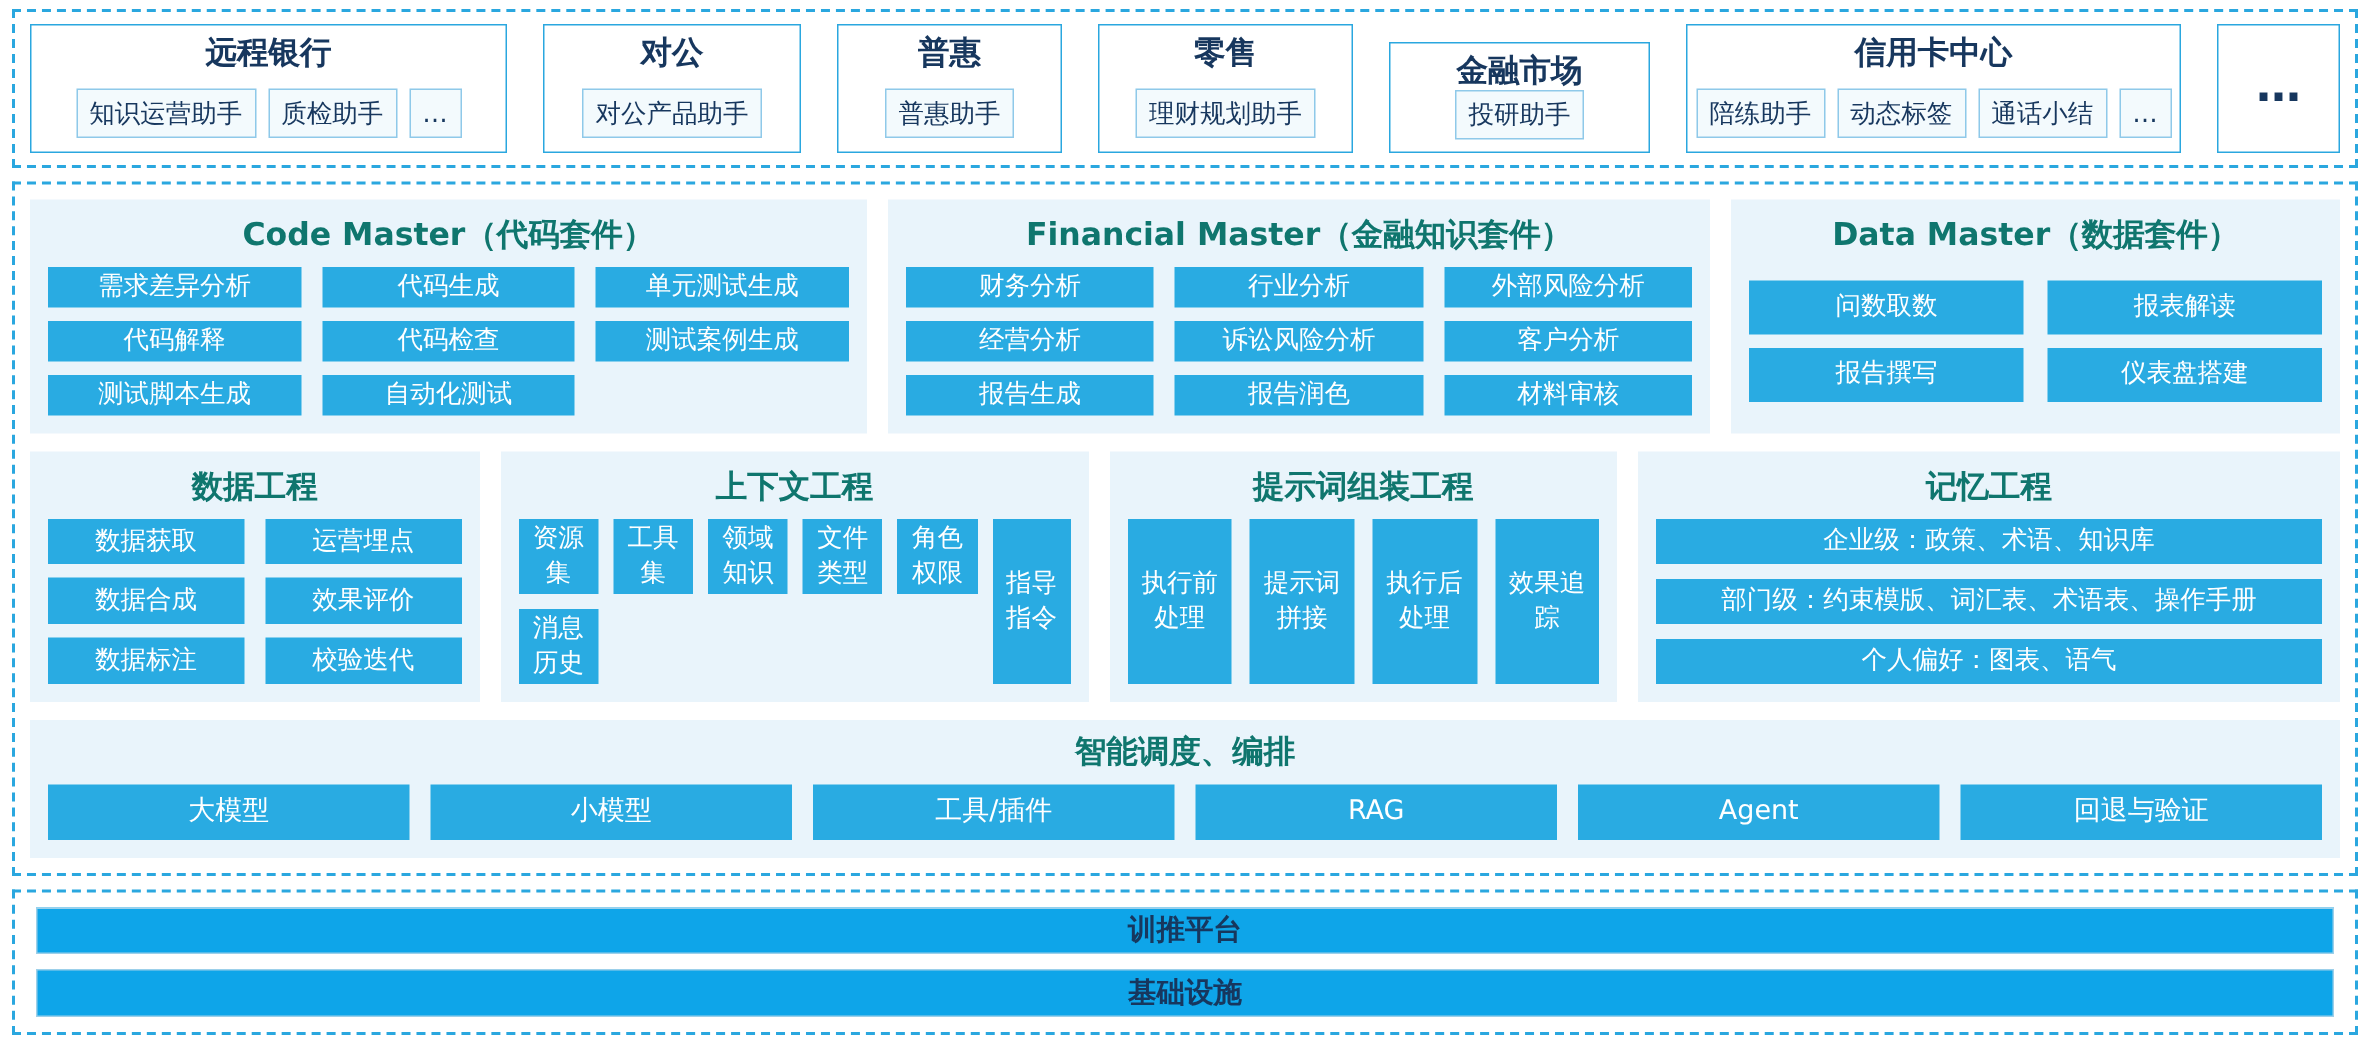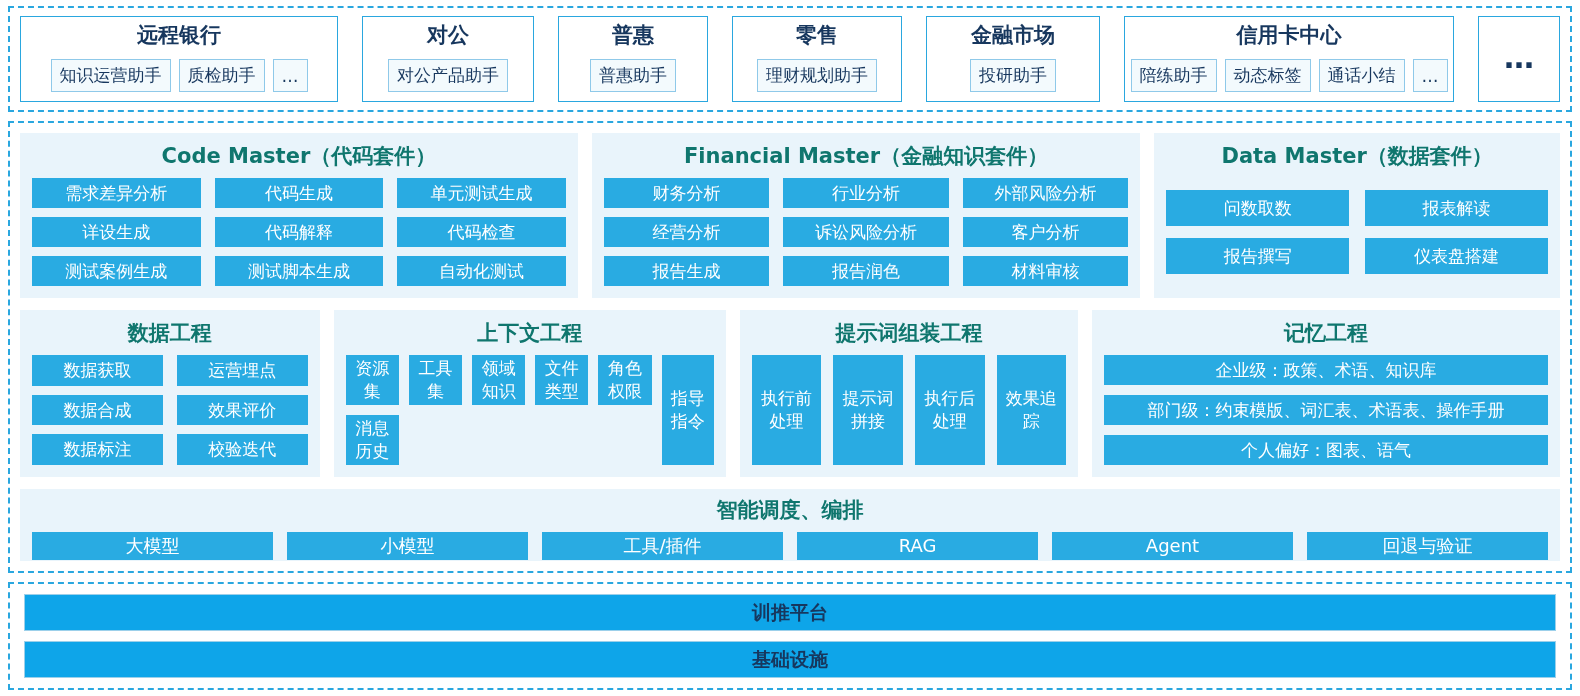--- a/index.html
+++ b/index.html
@@ -35,21 +35,21 @@
     padding: 6px 8px 9px;
     display: flex;
     flex-direction: column;
     align-items: center;
     justify-content: space-between;
   }
   .top-band .group:nth-child(1) { width: 318px; }
   .top-band .group:nth-child(2) { width: 172px; }
   .top-band .group:nth-child(3) { width: 150px; }
   .top-band .group:nth-child(4) { width: 170px; }
-  .top-band .group:nth-child(5) { width: 174px; }
+  .top-band .group:nth-child(5) { width: 174px; margin-top: 12px; }
   .top-band .group:nth-child(6) { width: 330px; }
   .group-title {
     font-size: 21px;
     font-weight: bold;
     color: #17375E;
     line-height: 1.2;
   }
   .chips {
     display: flex;
     gap: 8px;
@@ -170,21 +170,21 @@
   }
   .memory-body {
     flex: 1;
     display: flex;
     flex-direction: column;
     gap: 10px;
   }
   .memory-body .cell { flex: 1; }
 
   .orchestration-panel {
-    height: 72px;
+    height: 92px;
     padding: 4px 12px 12px;
   }
   .orch-row {
     flex: 1;
     display: flex;
     gap: 14px;
   }
   .orch-row .cell {
     flex: 1;
     font-size: 18px;
@@ -273,21 +273,20 @@
   <div class="band middle-band">
 
     <div class="suites-row">
 
       <div class="panel">
         <div class="panel-title">Code Master（代码套件）</div>
         <div class="grid3">
           <div class="cell">需求差异分析</div>
           <div class="cell">代码生成</div>
           <div class="cell">单元测试生成</div>
-          <div class="cell">详设生成</div>
           <div class="cell">代码解释</div>
           <div class="cell">代码检查</div>
           <div class="cell">测试案例生成</div>
           <div class="cell">测试脚本生成</div>
           <div class="cell">自动化测试</div>
         </div>
       </div>
 
       <div class="panel">
         <div class="panel-title">Financial Master（金融知识套件）</div>

